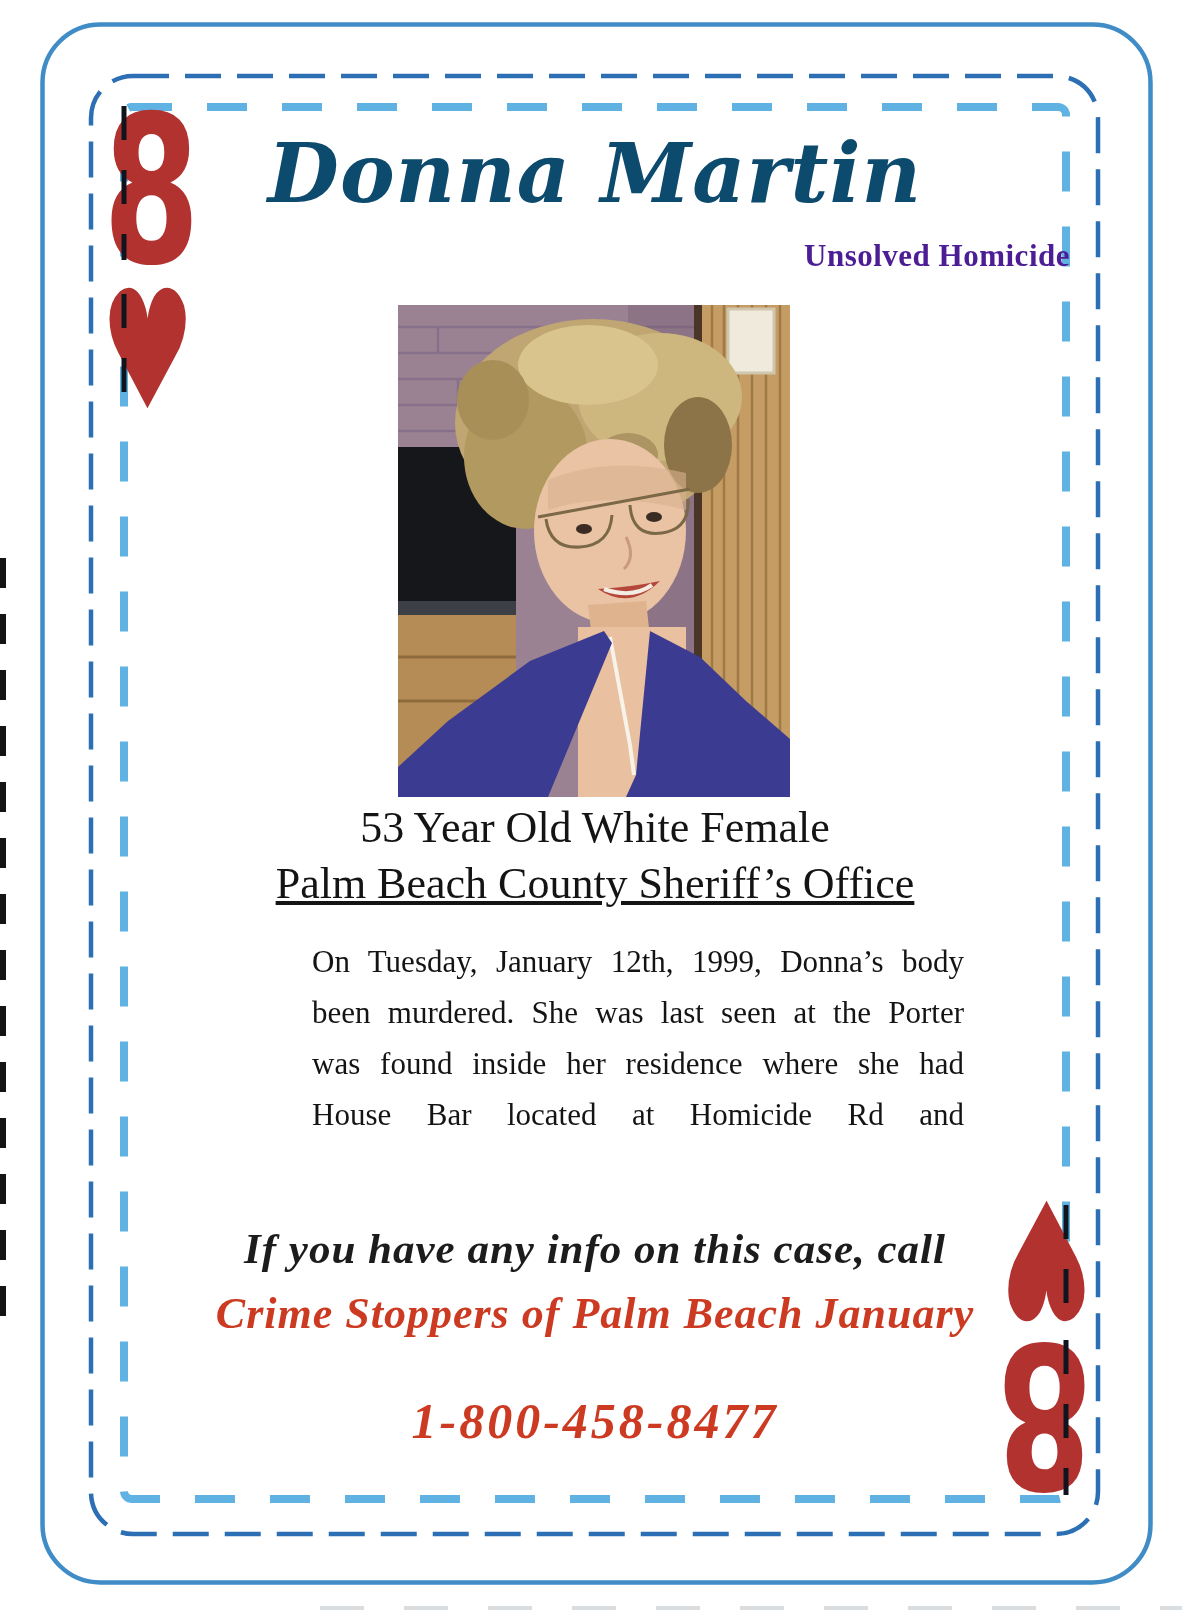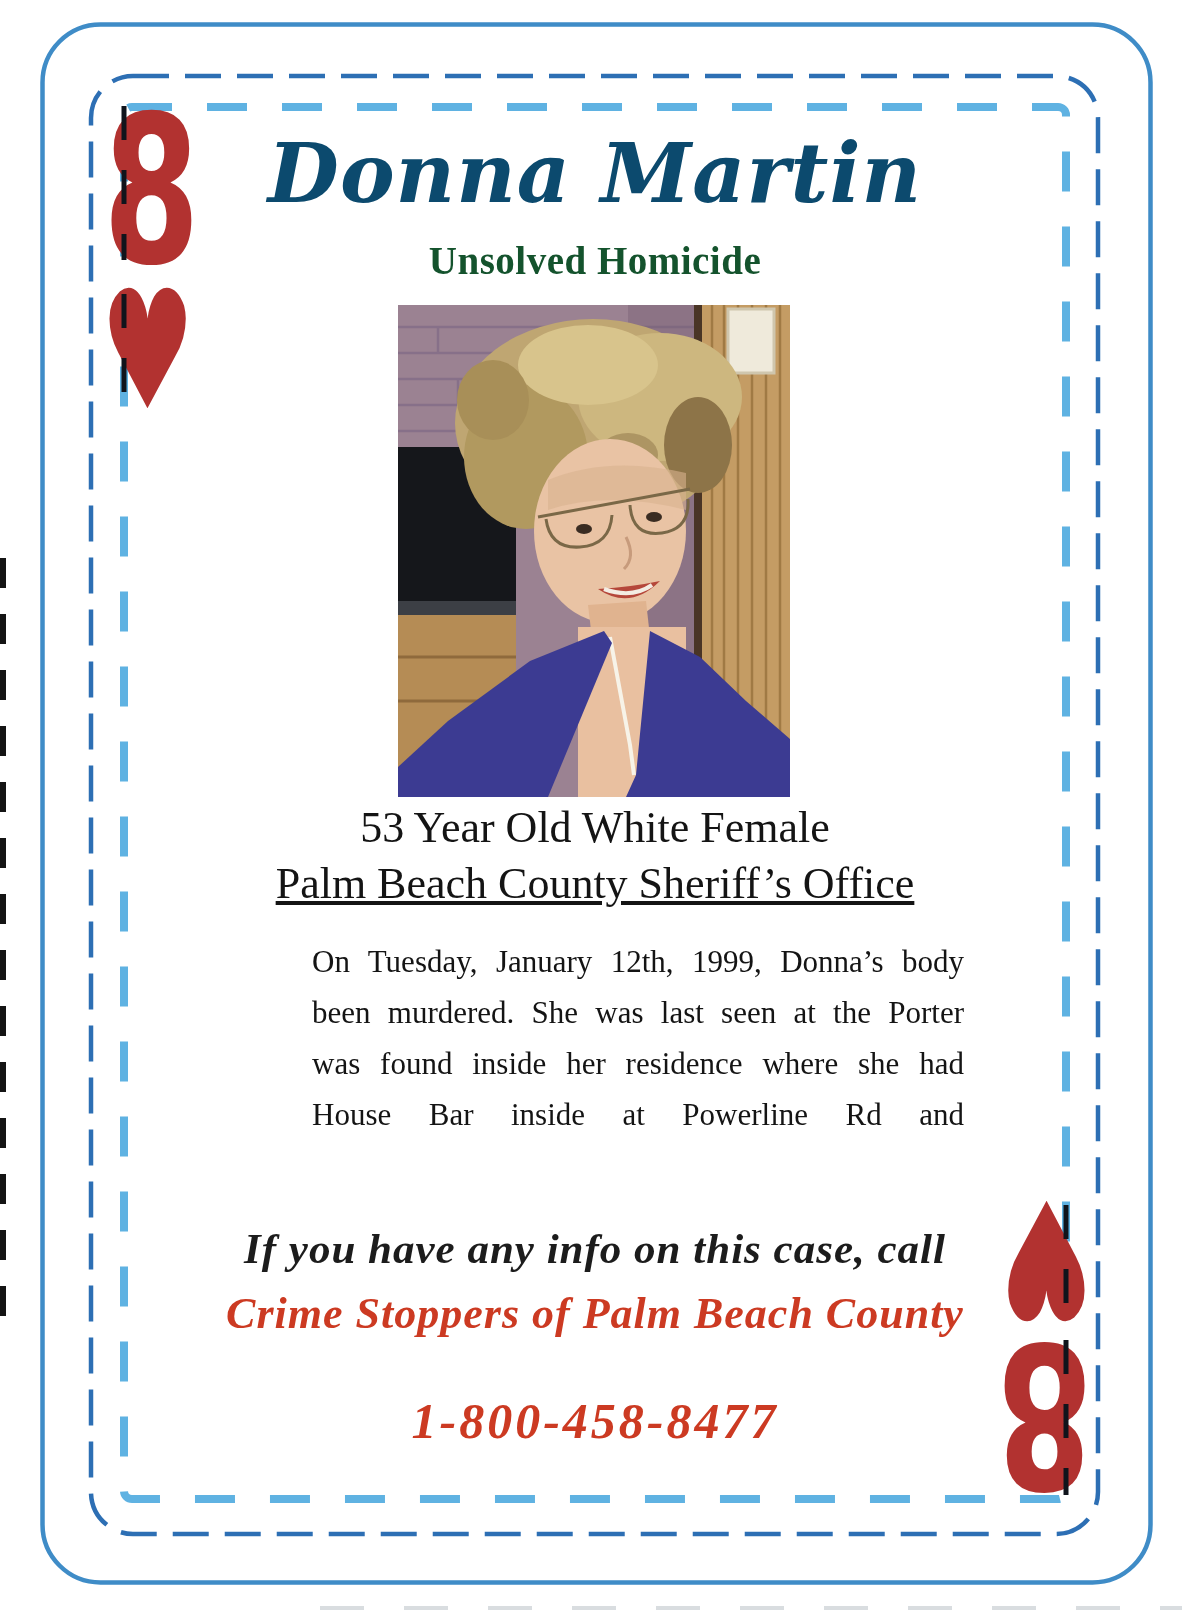--- a/index.html
+++ b/index.html
@@ -11,21 +11,21 @@
   .abs{position:absolute;}
   .center-line{position:absolute;left:120px;width:950px;text-align:center;white-space:nowrap;}
   .card-title{
     top:126px;
     font-family:"DejaVu Serif",serif;font-style:italic;font-weight:700;
     font-size:82px;line-height:1.15;color:#0c4a6e;letter-spacing:1px;
   }
   .card-subtitle{
     top:238px;
     font-family:"Liberation Serif",serif;font-weight:700;
-    font-size:39px;color:#14532d;letter-spacing:0.5px;
+    font-size:31px;color:#4c1d95;letter-spacing:0.5px;text-align:right;
   }
   .caption{
     font-family:"Liberation Serif",serif;font-size:44px;color:#141414;
   }
   .caption-1{top:802px;}
   .caption-2{top:858px;text-decoration:underline;}
   .description{
     position:absolute;left:265px;top:936px;width:652px;
     font-family:"Liberation Serif",serif;font-size:31px;color:#141414;margin-left:47px;
   }
@@ -142,20 +142,20 @@
     </g>
   </svg>
 
   <div class="center-line caption caption-1">53 Year Old White Female</div>
   <div class="center-line caption caption-2">Palm Beach County Sheriff’s Office</div>
 
   <div class="description">
     <div class="line">On Tuesday, January 12th, 1999, Donna’s body</div>
     <div class="line">been murdered. She was last seen at the Porter</div>
     <div class="line">was found inside her residence where she had</div>
-    <div class="line">House Bar inside at Powerline Rd and</div>
+    <div class="line">House Bar located at Homicide Rd and</div>
   </div>
 
   <div class="center-line script-line cta-line">If you have any info on this case, call</div>
-  <div class="center-line script-line org-line">Crime Stoppers of Palm Beach County</div>
+  <div class="center-line script-line org-line">Crime Stoppers of Palm Beach January</div>
   <div class="center-line script-line phone-line">1-800-458-8477</div>
 
 </div>
 
 </body></html>

